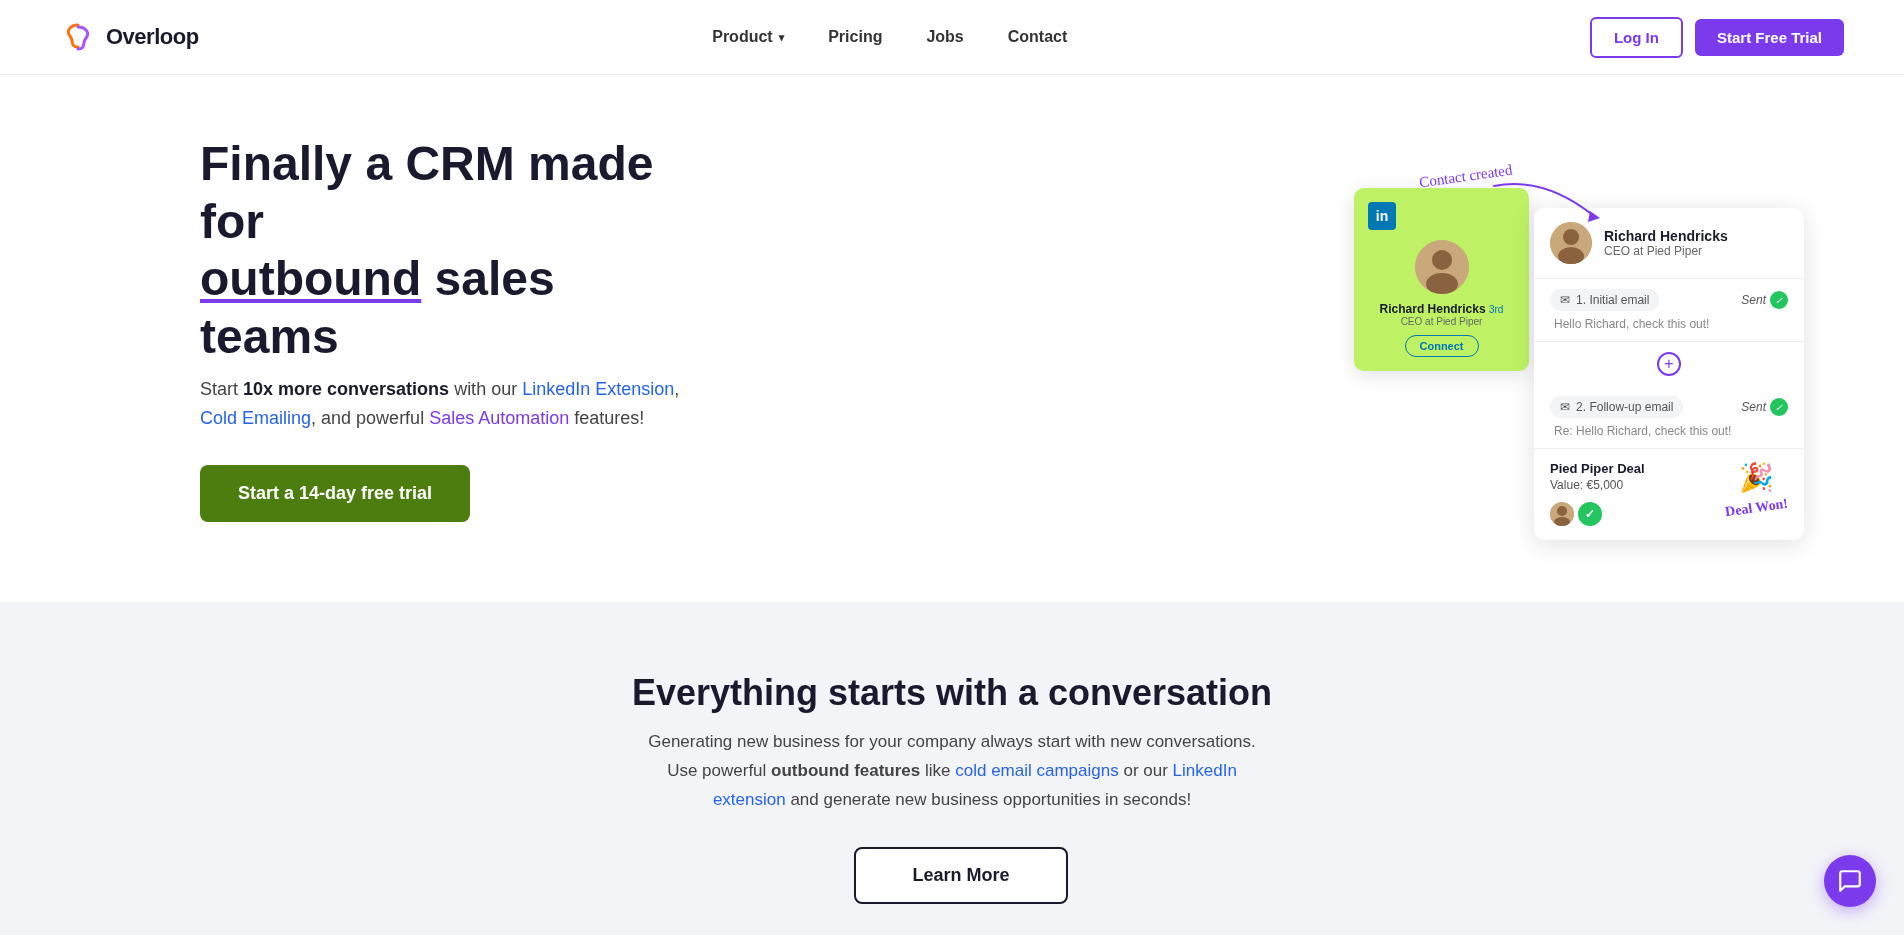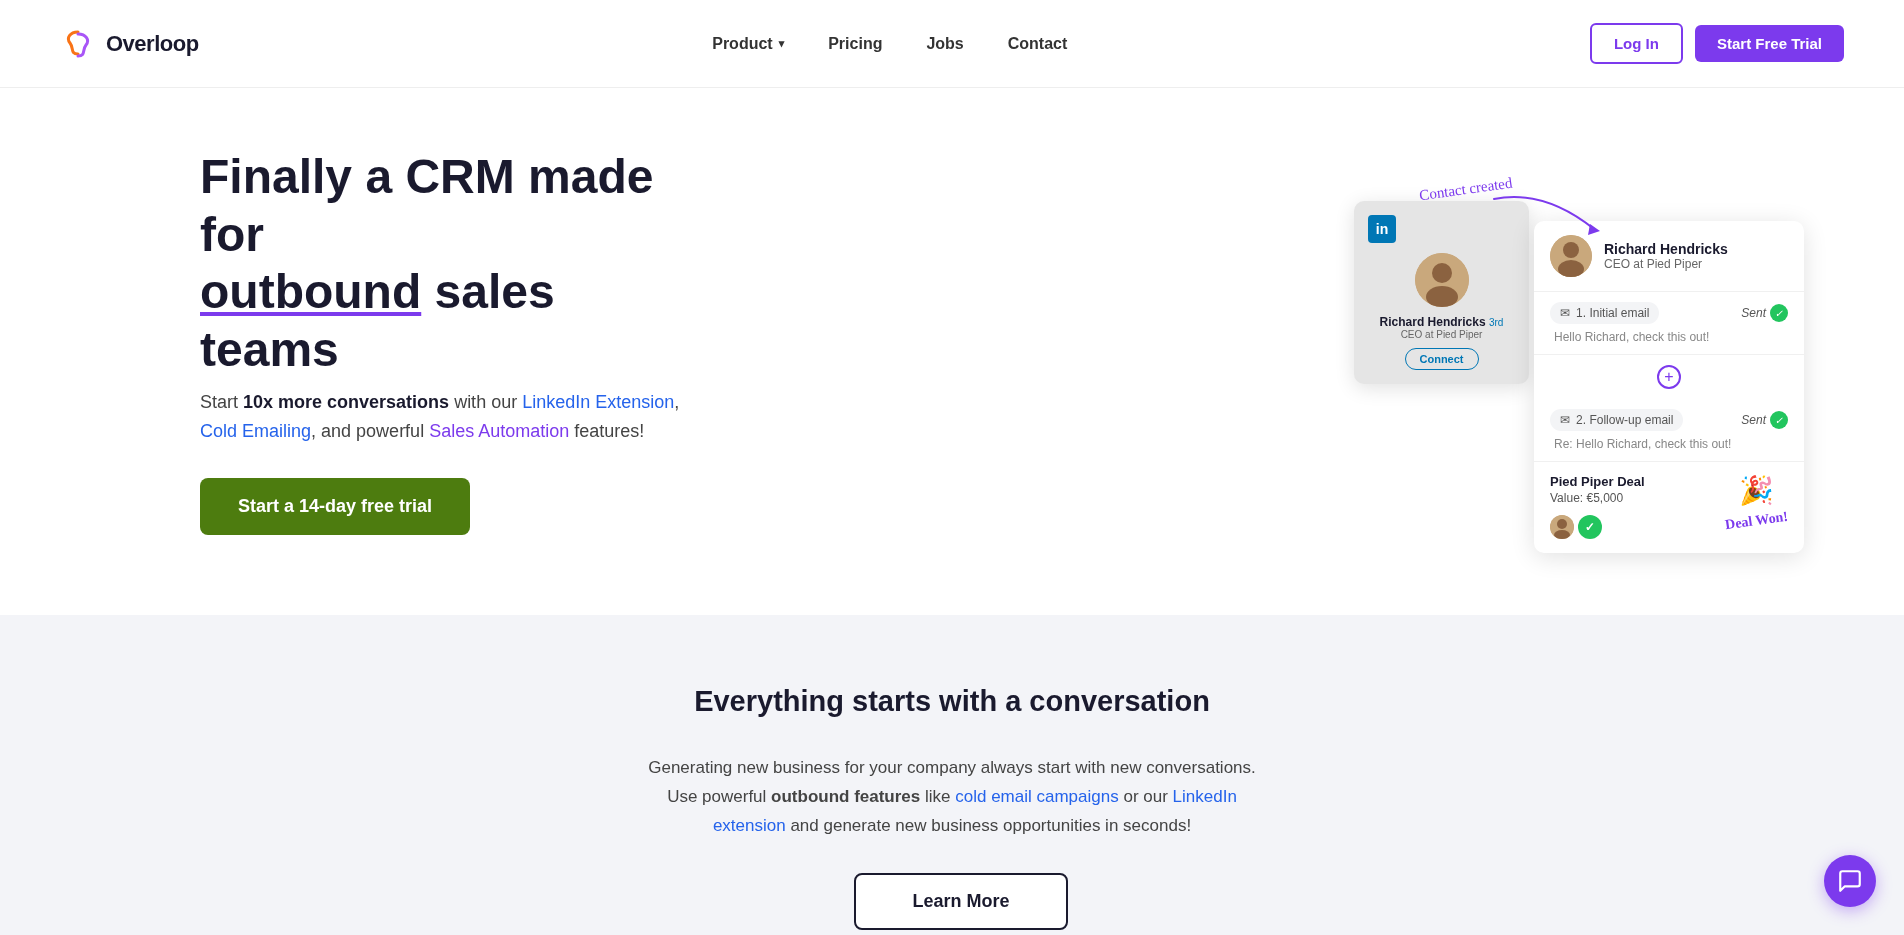--- a/index.html
+++ b/index.html
@@ -1,21 +1,21 @@
 <!DOCTYPE html>
 <html><head>
   <meta charset="utf-8">
   <style>
     * { margin: 0; padding: 0; box-sizing: border-box; }
     body { font-family: -apple-system, BlinkMacSystemFont, 'Segoe UI', sans-serif; background: #fff; color: #1a1a2e; overflow-x: hidden; }
 
     
     nav {
       display: flex; align-items: center; justify-content: space-between;
-      padding: 0 60px; height: 88px; background: #fff;
+      padding: 0 60px; height: 75px; background: #fff;
       border-bottom: 1px solid #eee; position: sticky; top: 0; z-index: 100;
     }
     .nav-logo { display: flex; align-items: center; gap: 10px; }
     .nav-logo-icon { width: 36px; height: 36px; }
     .nav-brand { font-size: 22px; font-weight: 700; color: #1a1a2e; letter-spacing: -0.5px; }
     .nav-links { display: flex; align-items: flex-start; gap: 44px; font-weight: bold; }
     .nav-link { font-size: 16px; color: #333; text-decoration: none; cursor: pointer; }
     .nav-product { display: flex; align-items: center; gap: 4px; }
     .nav-actions { display: flex; align-items: center; gap: 12px; padding-left: 9px; }
     .btn-login {
@@ -49,21 +49,21 @@
       border: none; border-radius: 8px; cursor: pointer;
     }
 
     
     .hero-illustration {
       position: relative; width: 430px; flex-shrink: 0; margin-right: 40px;
     }
 
     
     .li-card {
-      width: 175px; background: #e5e5e5; border-radius: 10px;
+      width: 175px; background: #bef264; border-radius: 10px;
       box-shadow: 0 4px 20px rgba(0,0,0,0.12); padding: 14px;
       position: absolute; left: 0; top: 30px; z-index: 2;
     }
     .li-card-header { display: flex; align-items: center; justify-content: space-between; margin-bottom: 10px; }
     .li-icon-box {
       width: 28px; height: 28px; background: #0077b5; border-radius: 4px;
       display: flex; align-items: center; justify-content: center; color: #fff; font-weight: 700; font-size: 14px;
     }
     .li-avatar {
       width: 54px; height: 54px; border-radius: 50%; background: #c9a87c;
@@ -136,21 +136,21 @@
     .annotation {
       position: absolute; left: 90px; top: 0; z-index: 5;
       font-family: 'Comic Sans MS', cursive; color: #7c3aed; font-size: 15px;
       pointer-events: none;
     }
 
     
     .section2 {
       background: #f3f4f8; padding: 70px 40px 80px; text-align: center;
     }
-    .section2-title { font-size: 29px; font-weight: 800; color: #1a1a2e; margin-bottom: 36px; }
+    .section2-title { font-size: 36px; font-weight: 800; color: #1a1a2e; margin-bottom: 14px; }
     .section2-sub { font-size: 17px; color: #444; line-height: 1.7; max-width: 620px; margin: 0 auto 32px; }
     .section2-sub .link-blue { color: #2563eb; text-decoration: none; }
     .btn-learn-more {
       display: inline-block; padding: 16px 56px;
       border: 2px solid #1a1a2e; border-radius: 8px; background: #fff;
       color: #1a1a2e; font-size: 18px; font-weight: 600; cursor: pointer; text-decoration: none; margin-left: 18px;
     }
 
     
     .chat-bubble {

